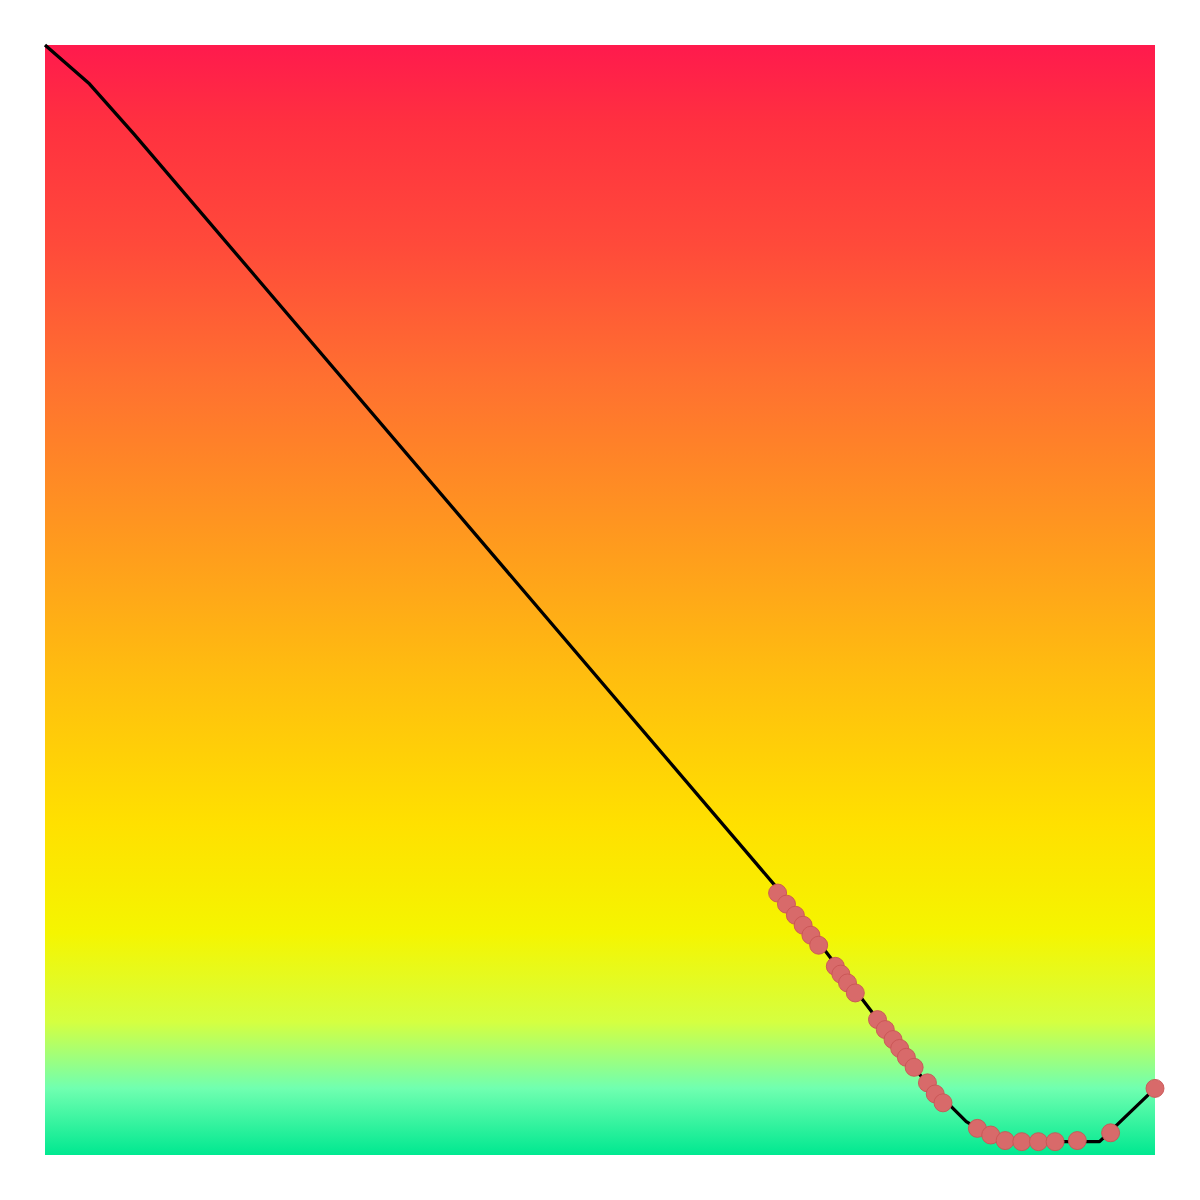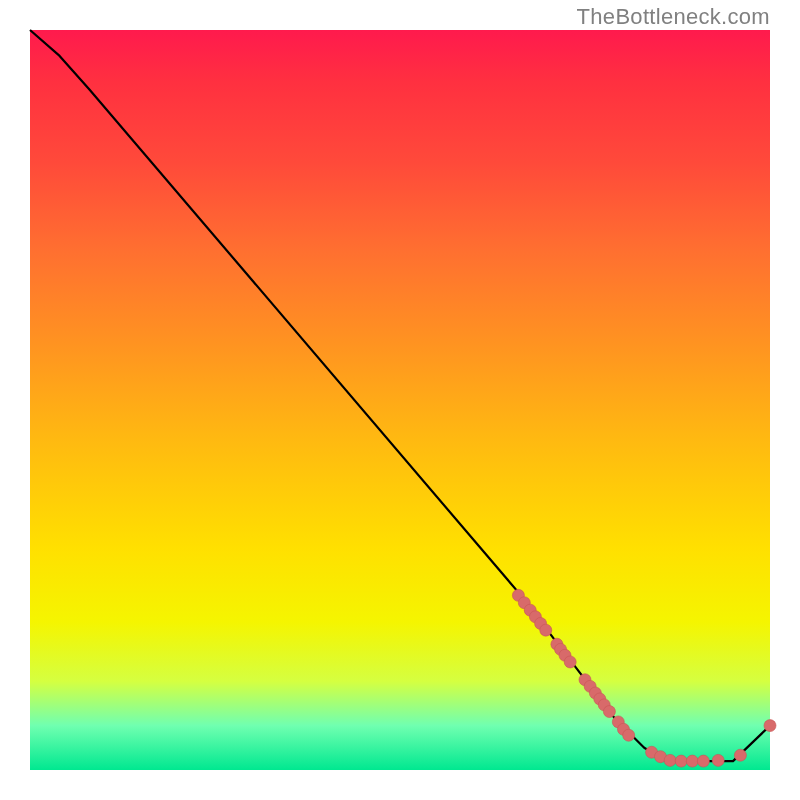--- a/index.html
+++ b/index.html
@@ -52,21 +52,20 @@
     width: 740px;
     height: 740px;
     overflow: visible;
   }
 </style>
 </head>
 <body>
 
 <div class="canvas">
   <div class="gradient-bg"></div>
-  <div class="attribution">TheBottleneck.com</div>
   <svg class="overlay" viewBox="0 0 740 740">
     <g id="chart-layer">
         <polyline points="0,0 29.6,25.899999999999977 59.2,59.19999999999993 488.40000000000003,562.4 584.6,688.2 614.1999999999999,717.8 636.4,731.12 703,731.12 740,695.6" fill="none" stroke="#000000" stroke-width="2.2" stroke-linejoin="round"></polyline>
         <circle cx="488.40000000000003" cy="565.36" r="6" fill="#d86a6a" stroke="#c85555" stroke-width="0.6"></circle>
         <circle cx="494.31999999999994" cy="572.76" r="6" fill="#d86a6a" stroke="#c85555" stroke-width="0.6"></circle>
         <circle cx="500.23999999999995" cy="580.16" r="6" fill="#d86a6a" stroke="#c85555" stroke-width="0.6"></circle>
         <circle cx="505.41999999999996" cy="586.82" r="6" fill="#d86a6a" stroke="#c85555" stroke-width="0.6"></circle>
         <circle cx="510.59999999999997" cy="593.48" r="6" fill="#d86a6a" stroke="#c85555" stroke-width="0.6"></circle>
         <circle cx="515.7800000000001" cy="600.14" r="6" fill="#d86a6a" stroke="#c85555" stroke-width="0.6"></circle>
         <circle cx="526.8800000000001" cy="614.2" r="6" fill="#d86a6a" stroke="#c85555" stroke-width="0.6"></circle>

